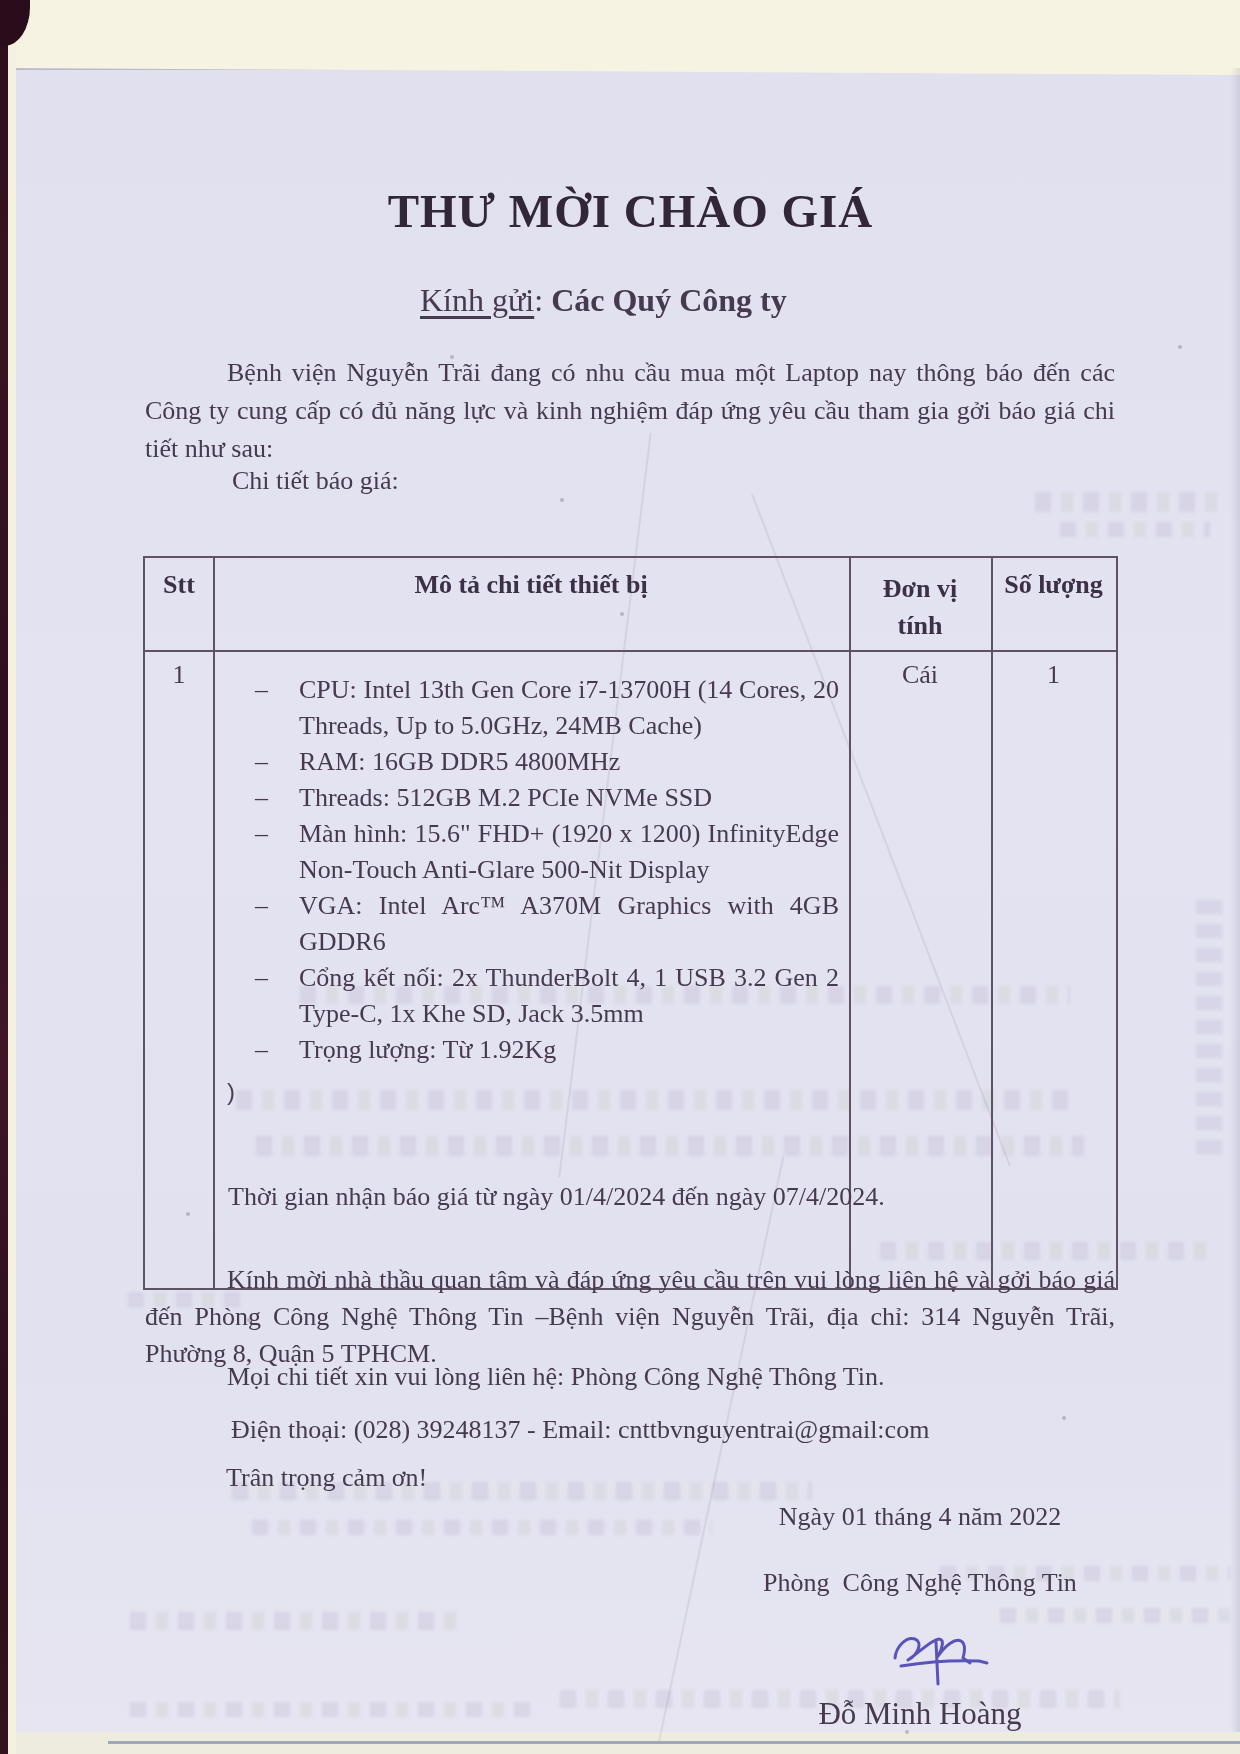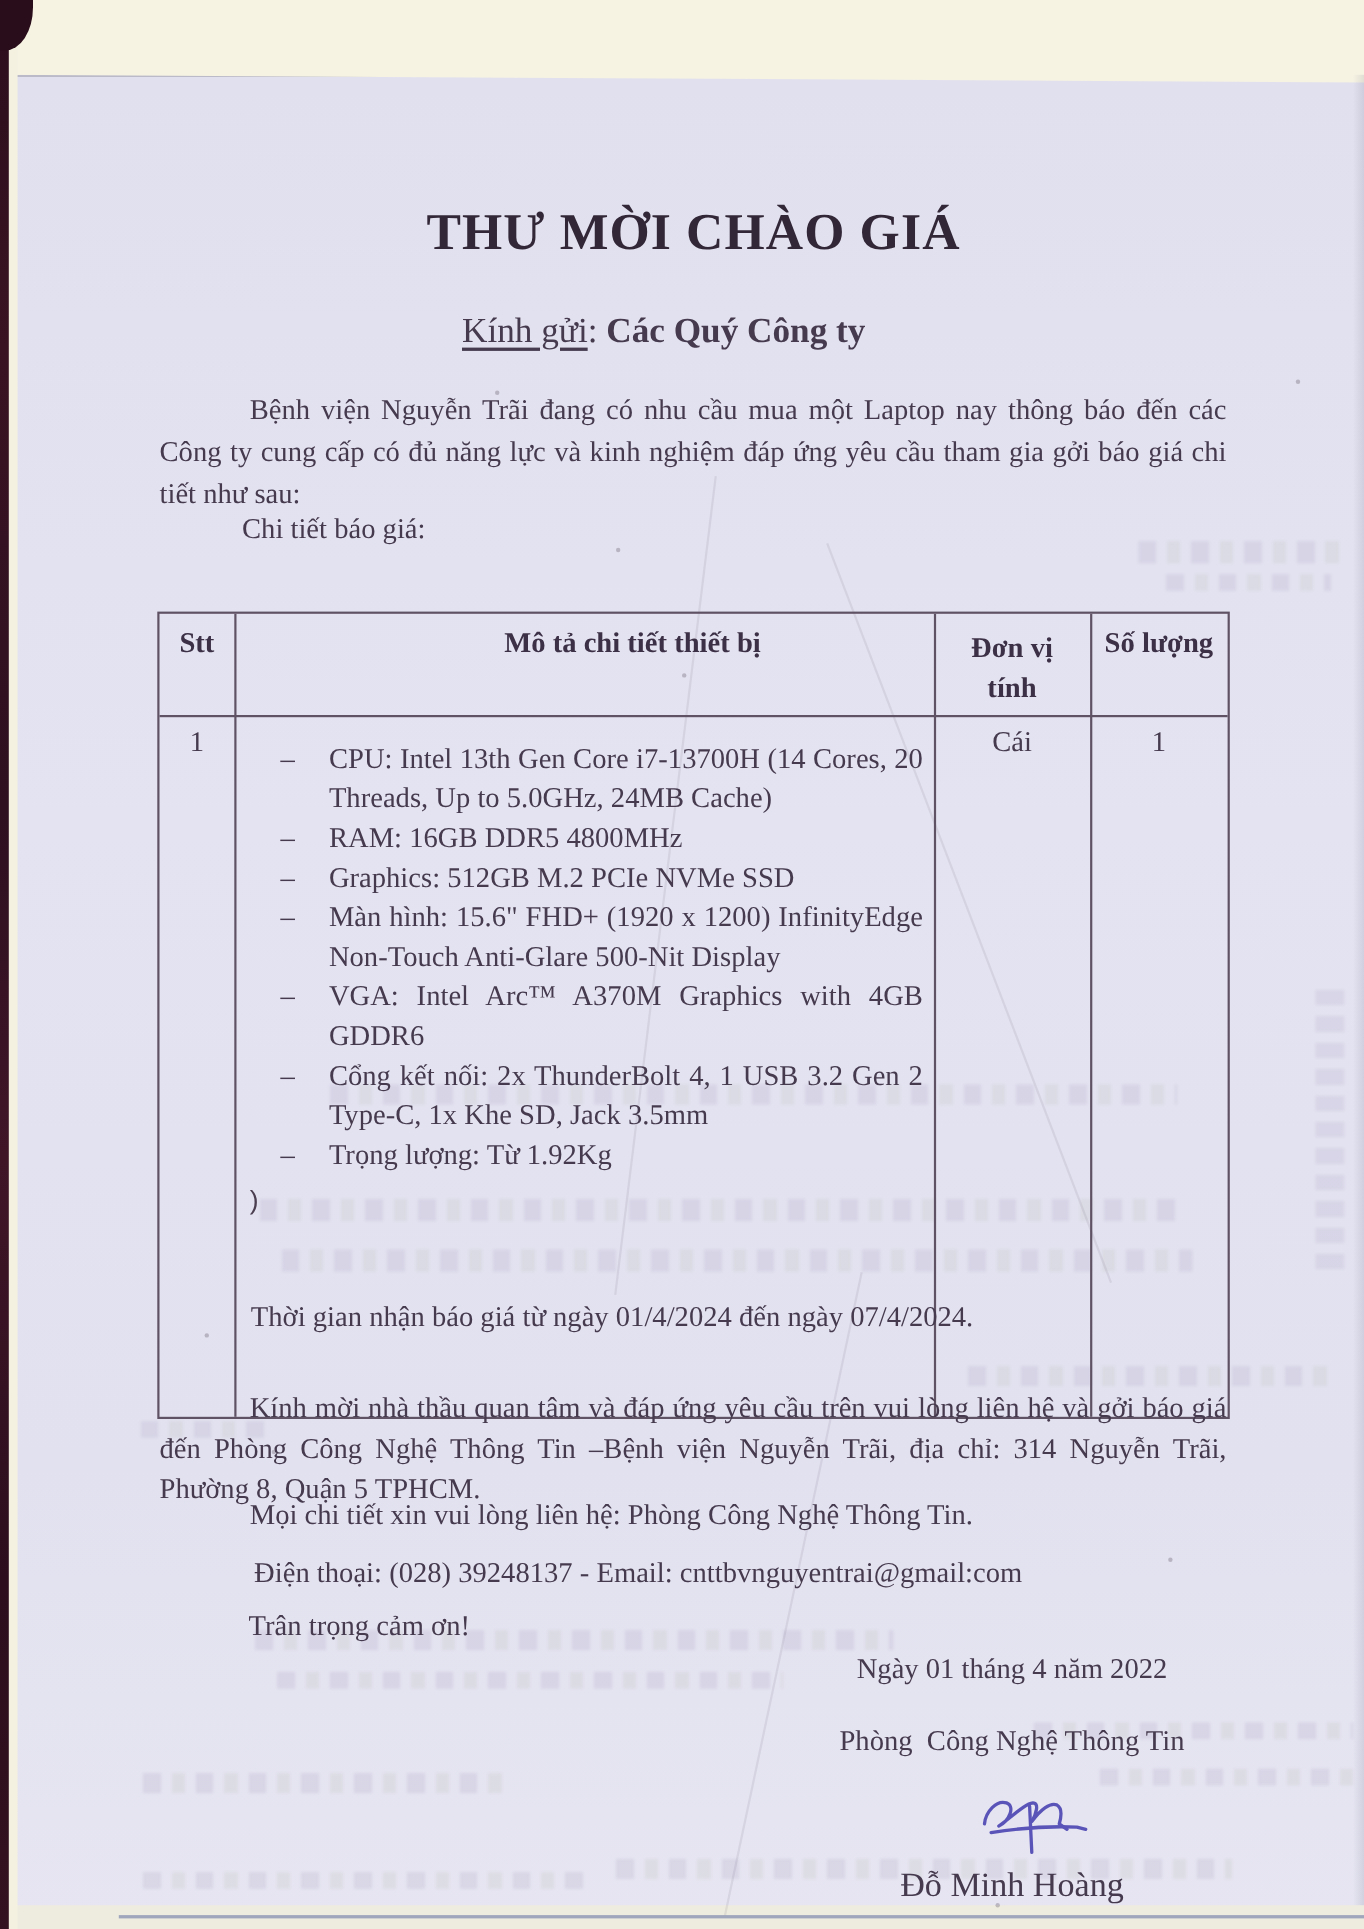--- a/index.html
+++ b/index.html
@@ -33,30 +33,30 @@
   
   .content{position:absolute;left:0;top:0;width:1240px;height:1754px;z-index:8;}
   .doc-title{position:absolute;left:143px;top:184px;width:975px;text-align:center;
     font-size:47px;font-weight:700;letter-spacing:1px;color:var(--ink-dark,#322737);}
   .salutation{position:absolute;left:374px;top:282px;font-size:32px;margin-left:46px;}
   .salutation .lbl{text-decoration:underline;text-underline-offset:5px;}
   .salutation .rcp{font-weight:700;}
   .para{position:absolute;left:145px;width:970px;font-size:26px;line-height:38px;
     text-align:justify;text-indent:82px;}
   .p-intro{top:328px;}
-  .details-label{position:absolute;left:220px;top:466px;font-size:26px;text-align:center;}
+  .details-label{position:absolute;left:232px;top:466px;font-size:26px;text-align:center;}
   
   .tbl{position:absolute;left:143px;top:556px;width:975px;height:734px;
     border:2px solid var(--table-border,#5f5264);box-sizing:border-box;}
   .vline{position:absolute;top:0;width:2px;height:100%;background:var(--table-border,#5f5264);}
   .v1{left:68px;}.v2{left:704px;}.v3{left:846px;}
   .hline{position:absolute;left:0;top:92px;width:100%;height:2px;background:var(--table-border,#5f5264);}
   .th{position:absolute;top:12px;font-size:26px;font-weight:700;text-align:center;color:#3c3046;}
   .th1{left:0;width:68px;}
-  .th2{left:68px;width:636px;padding-left:44px;}
+  .th2{left:68px;width:636px;}
   .th3{left:704px;width:142px;padding:0 16px;box-sizing:border-box;line-height:37px;}
   .th4{left:846px;width:125px;}
   .cell-stt{position:absolute;left:0;top:102px;width:68px;text-align:center;font-size:26px;}
   .cell-unit{position:absolute;left:704px;top:102px;width:142px;text-align:center;font-size:26px;}
   .cell-qty{position:absolute;left:846px;top:102px;width:125px;text-align:center;font-size:26px;}
   .cell-desc{position:absolute;left:68px;top:0;width:636px;height:610px;box-sizing:border-box;
     padding:100px 10px 0 14px;overflow:hidden;}
   .item-open{font-family:"Liberation Sans","DejaVu Sans",sans-serif;font-size:24px;color:#4a3e50;}
   .spec-list{list-style:none;margin:14px 0 0 0;padding:0;font-size:26px;line-height:36px;}
   .spec-list li{position:relative;padding-left:72px;text-align:justify;}
@@ -139,21 +139,21 @@
     <div class="th th4">Số lượng</div>
 
     <div class="cell-stt">1</div>
     <div class="cell-unit">Cái</div>
     <div class="cell-qty">1</div>
 
     <div class="cell-desc">
       <ul class="spec-list">
           <li><span class="dash">–</span><span>CPU: Intel 13th Gen Core i7-13700H (14 Cores, 20 Threads, Up to 5.0GHz, 24MB Cache)</span></li>
           <li><span class="dash">–</span><span>RAM: 16GB DDR5 4800MHz</span></li>
-          <li><span class="dash">–</span><span>Graphics: 512GB M.2 PCIe NVMe SSD</span></li>
+          <li><span class="dash">–</span><span>Threads: 512GB M.2 PCIe NVMe SSD</span></li>
           <li><span class="dash">–</span><span>Màn hình: 15.6" FHD+ (1920 x 1200) InfinityEdge Non-Touch Anti-Glare 500-Nit Display</span></li>
           <li><span class="dash">–</span><span>VGA: Intel Arc™ A370M Graphics with 4GB GDDR6</span></li>
           <li><span class="dash">–</span><span>Cổng kết nối: 2x ThunderBolt 4, 1 USB 3.2 Gen 2 Type-C, 1x Khe SD, Jack 3.5mm</span></li>
           <li><span class="dash">–</span><span>Trọng lượng: Từ 1.92Kg</span></li>
         </ul>
       <div class="item-close">)</div>
     </div>
   </div>
 
   <div class="deadline">Thời gian nhận báo giá từ ngày 01/4/2024 đến ngày 07/4/2024.</div>

